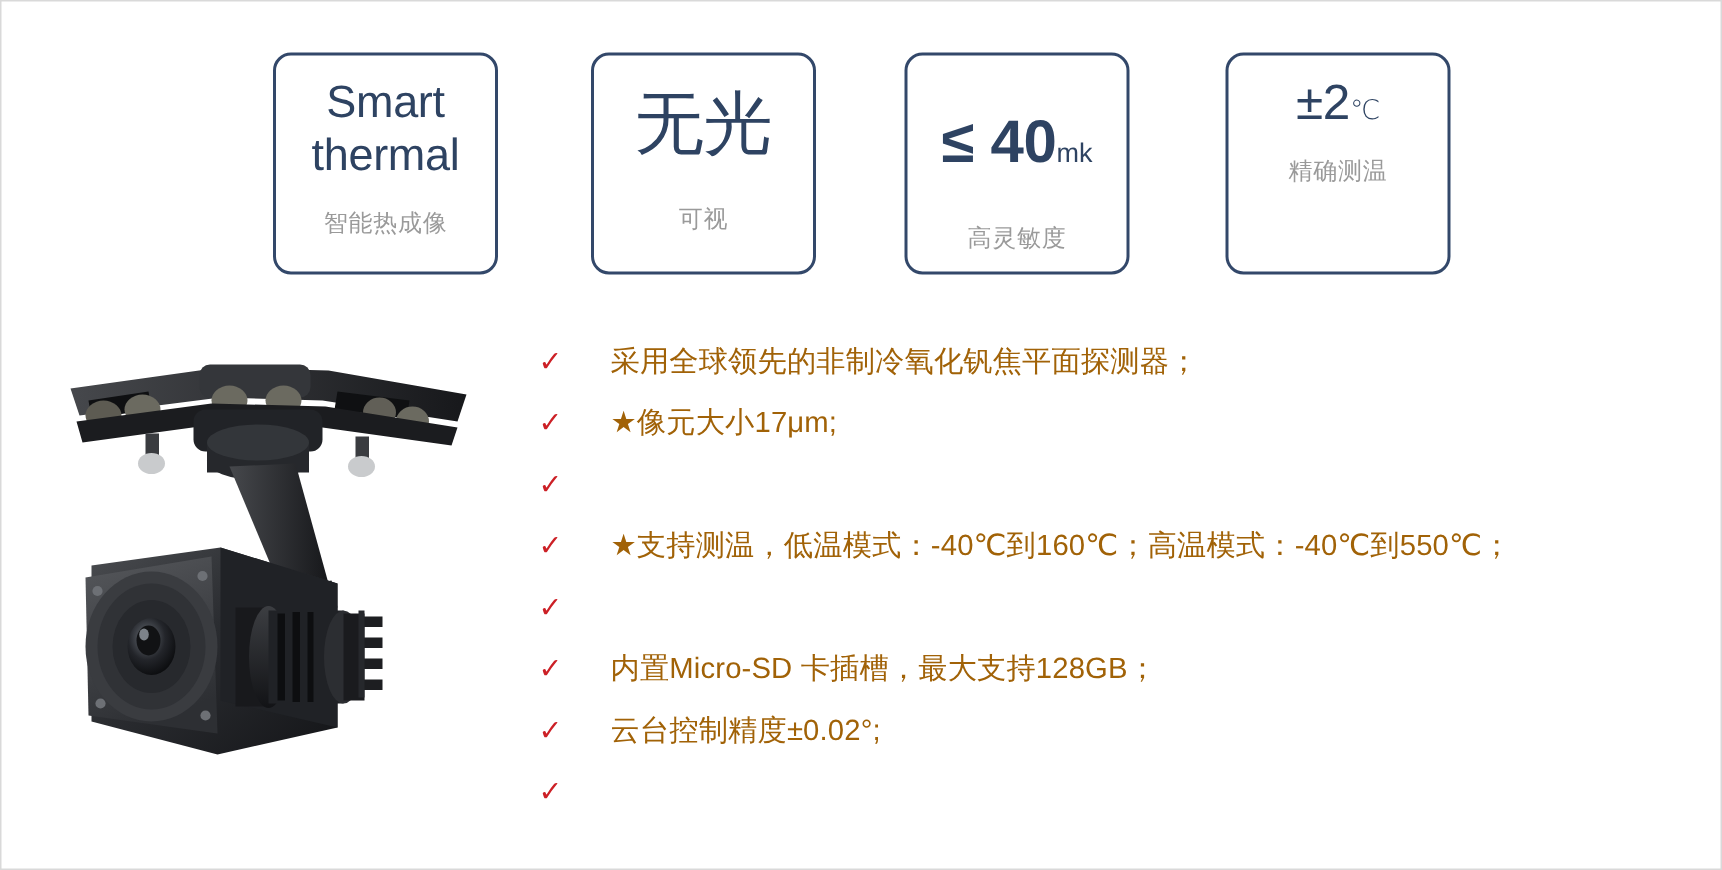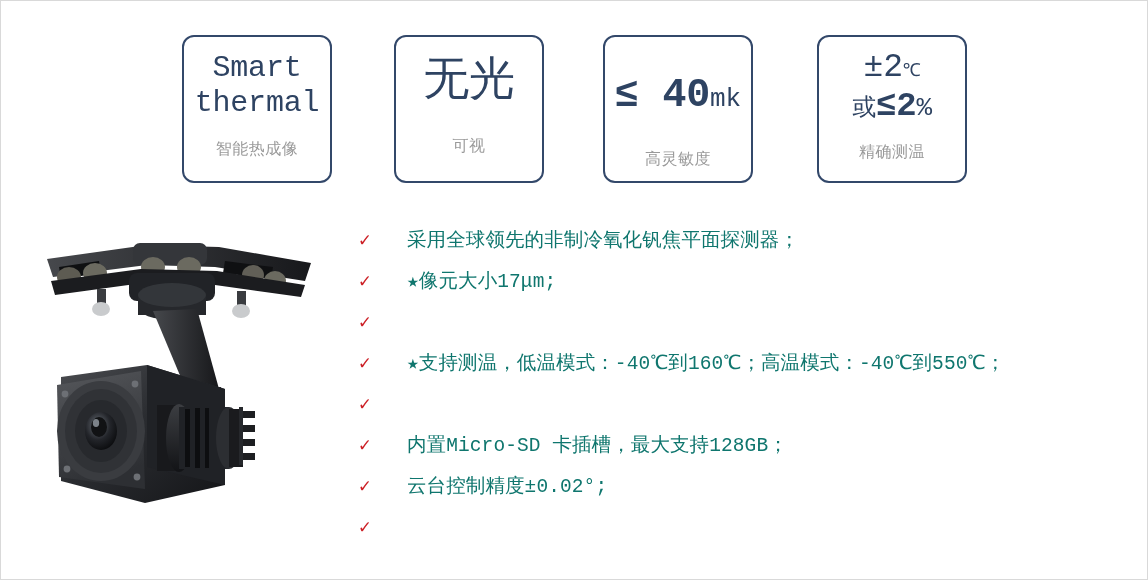--- a/index.html
+++ b/index.html
@@ -11,21 +11,20 @@
     font-family: "Liberation Sans", "DejaVu Sans", sans-serif;
   }
   #page {
     position: relative;
     width: 1148px;
     height: 580px;
     background: #ffffff;
     border: 1px solid #d9d9d9;
     box-sizing: border-box;
     overflow: hidden;
-    font-family: Liberation Mono, monospace;
   }
 
   
   .cards-row {
     position: absolute;
     left: 0;
     top: 0;
     width: 1148px;
     height: 200px;
   }
@@ -79,21 +78,21 @@
   .card-2 .card-sub { padding-top: 27px; }
 
   
   .card-3 .card-main {
     padding-top: 35px;
     font-size: 40px;
     font-weight: 700;
     white-space: nowrap;
   }
   .card-3 .unit {
-    font-size: 26px;
+    font-size: 18px;
     font-weight: 400;
     letter-spacing: 0;
   }
   .card-3 .lte { font-weight: 700; }
   .card-3 .card-sub { padding-top: 30px; }
 
   
   .card-4 .card-main {
     padding-top: 12px;
     white-space: nowrap;
@@ -132,21 +131,21 @@
     width: 24px;
     flex: 0 0 24px;
     color: #cc2026;
     font-size: 19px;
     line-height: 1;
     text-align: left;
     font-weight: 700;
   }
   .spec-gap { flex: 0 0 24px; }
   .spec-text {
-    color: #0f766e;
+    color: #a16207;
     font-size: 19.5px;
     line-height: 1.25;
     white-space: nowrap;
     letter-spacing: 0.1px;
   }
 </style>
 </head>
 <body>
 
 <div id="page">
@@ -165,21 +164,21 @@
       <div class="card-main">无光</div>
       <div class="card-sub">可视</div>
     </div>
 
     <div class="feature-card card-3">
       <div class="card-main"><span class="lte">≤</span> <span>40</span><span class="unit">mk</span></div>
       <div class="card-sub">高灵敏度</div>
     </div>
 
     <div class="feature-card card-4">
-      <div class="card-main"><span class="line-a">±2</span><span class="deg">℃</span><span class="line-b"><span class="cn">或</span><span>≤2</span><span class="pct">%</span></span></div>
+      <div class="card-main"><span class="line-a">±2</span><span class="deg">℃</span></div>
       <div class="card-sub">精确测温</div>
     </div>
 
   </div>
 
   <div class="product-figure">
     <svg class="product-svg" viewBox="0 0 300 300">
       <defs>
         <linearGradient id="bodyG" x1="0" y1="0" x2="1" y2="1">
           <stop offset="0" stop-color="#4a4c50"></stop>

